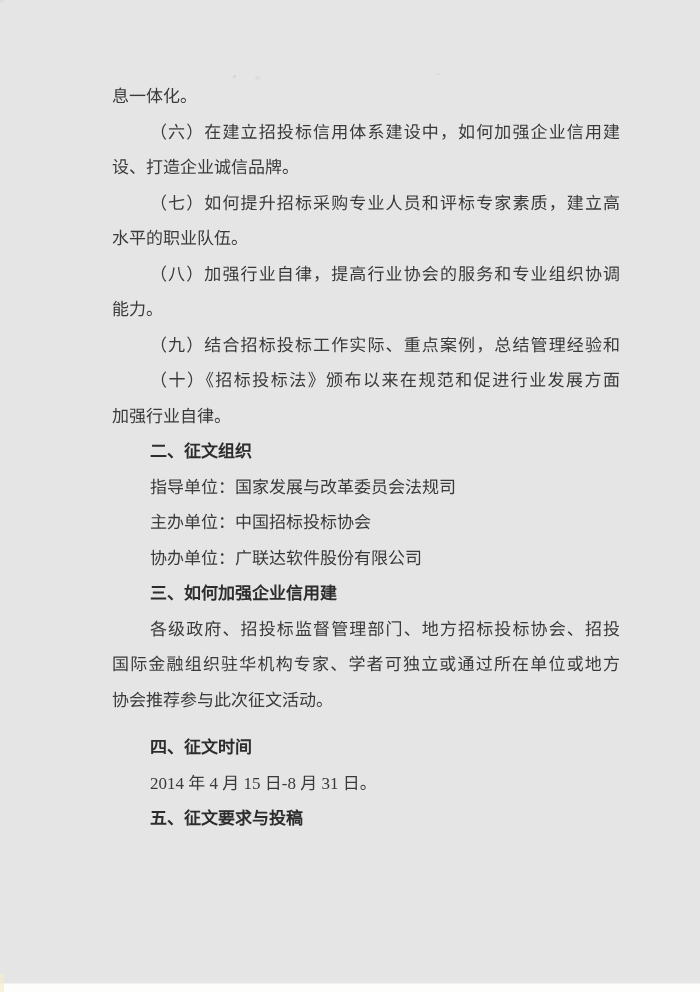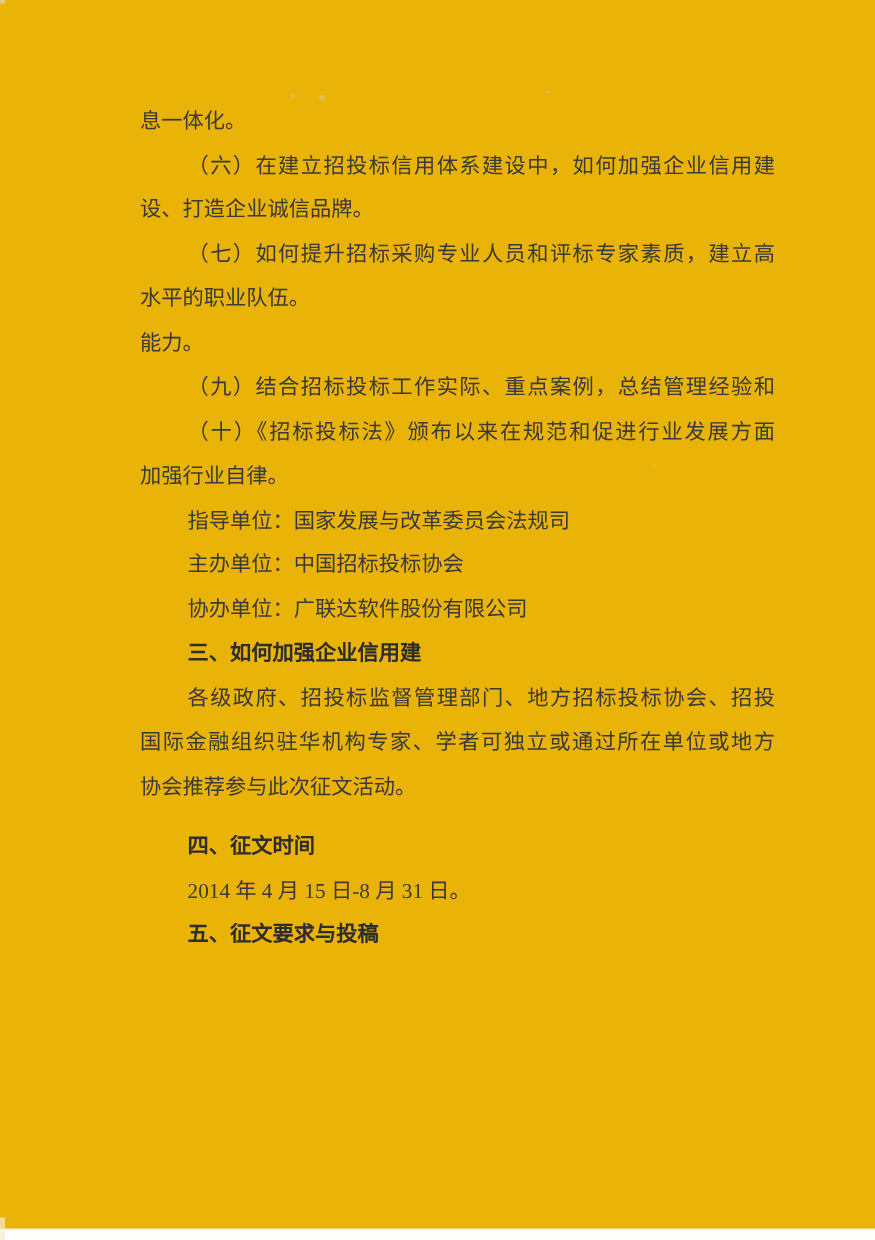--- a/index.html
+++ b/index.html
@@ -36,47 +36,51 @@
     background: #fdfdfc; border-top: 1px solid #f2f2ef;
   }
   .corner-tint {
     position: absolute; left: 0; bottom: 0; width: 4px; height: 18px;
     background: #f3edd0; opacity: .7;
   }
 </style>
 </head>
 <body>
 
-<div class="page" style="background: #eab308; color: rgb(58, 58, 58);">
+<div class="page" style="background: #e5e5e5; color: rgb(58, 58, 58);">
   <div class="speck s1"></div>
   <div class="speck s2"></div>
   <div class="speck s3"></div>
   <div class="speck s4"></div>
   <div class="corner-mark"></div>
   <div class="text-block">
       <div class="para">
         <div class="line">息一体化。</div>
       </div>
       <div class="para">
         <div class="line indent fill">（六）在建立招投标信用体系建设中，如何加强企业信用建</div>
         <div class="line">设、打造企业诚信品牌。</div>
       </div>
       <div class="para">
         <div class="line indent fill">（七）如何提升招标采购专业人员和评标专家素质，建立高</div>
         <div class="line">水平的职业队伍。</div>
       </div>
       <div class="para">
+        <div class="line indent fill">（八）加强行业自律，提高行业协会的服务和专业组织协调</div>
         <div class="line">能力。</div>
       </div>
       <div class="para">
         <div class="line indent fill">（九）结合招标投标工作实际、重点案例，总结管理经验和</div>
       </div>
       <div class="para">
         <div class="line indent fill">（十）《招标投标法》颁布以来在规范和促进行业发展方面</div>
         <div class="line">加强行业自律。</div>
+      </div>
+      <div class="para heading">
+        <div class="line indent" style="color: rgb(45, 45, 45);">二、征文组织</div>
       </div>
       <div class="para">
         <div class="line indent">指导单位：国家发展与改革委员会法规司</div>
       </div>
       <div class="para">
         <div class="line indent">主办单位：中国招标投标协会</div>
       </div>
       <div class="para">
         <div class="line indent">协办单位：广联达软件股份有限公司</div>
       </div>

